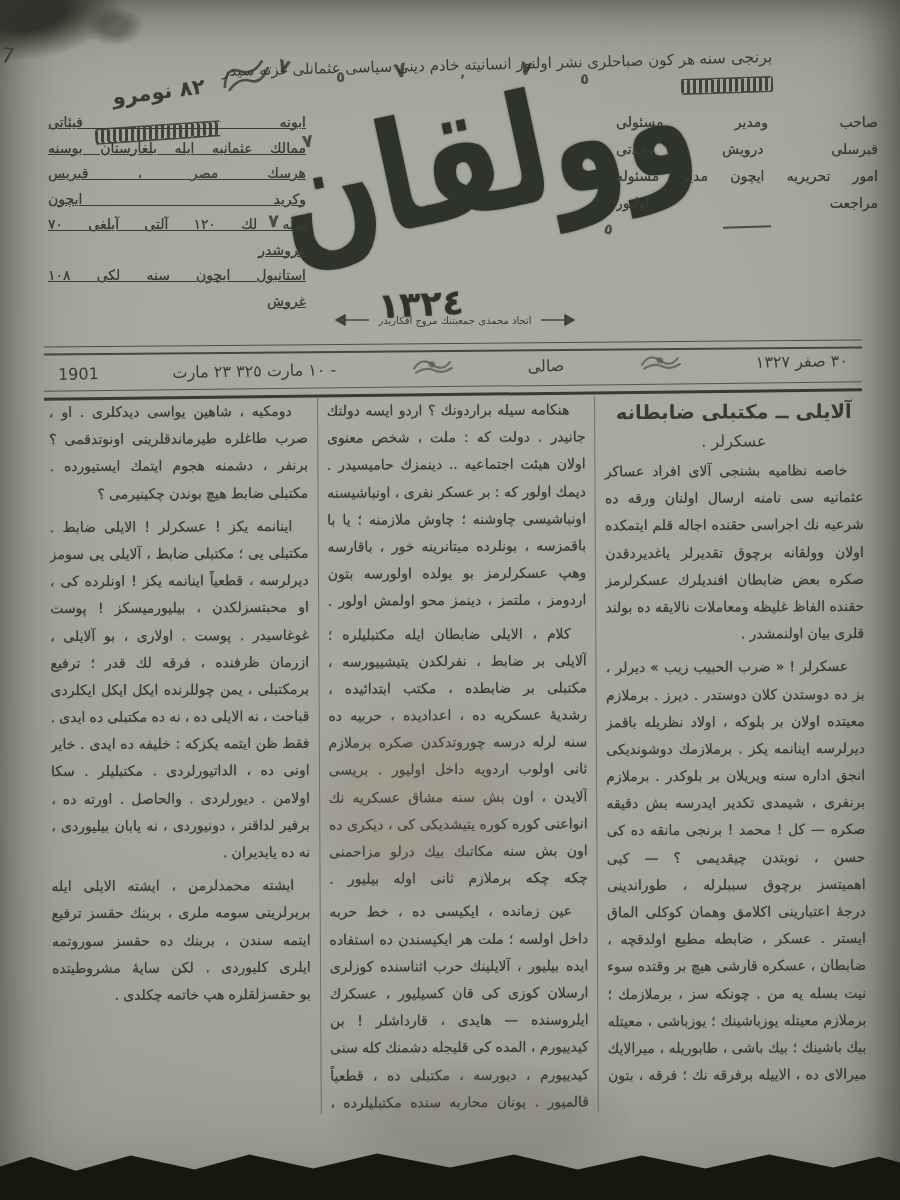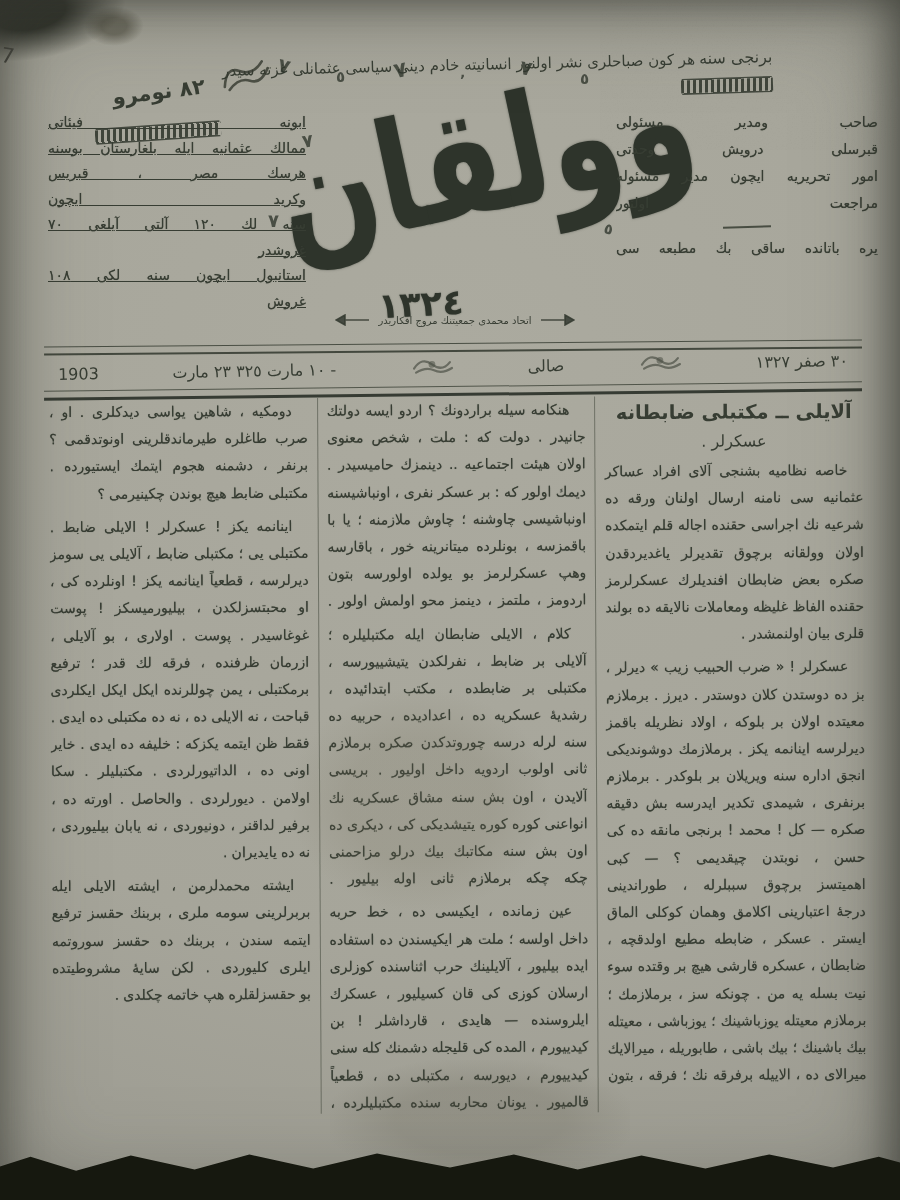--- a/index.html
+++ b/index.html
@@ -125,21 +125,20 @@
     </div>
 
   <div class="sub-right">
     <div>
         <div class="line">صاحب ومدیر مسئولی</div>
         <div class="line">قبرسلی درویش وحدتی</div>
         <div class="line">امور تحریریه ایچون مدیر مسئوله</div>
         <div class="line">مراجعت اولنور</div>
       </div>
     <div class="small-rule"></div>
-    <div class="line address">یره باتانده ساقی بك مطبعه سی</div>
   </div>
 
   <div class="title-wrap">
     <div class="title-marks">
         <span>٧</span>
         <span>٥</span>
         <span>٧</span>
         <span>٬</span>
         <span>٧</span>
         <span>٥</span>
@@ -176,21 +175,21 @@
         </svg>
     </span>
     <span>صالی</span>
     <span class="orn">
       <svg width="44" height="22" viewBox="0 0 44 22">
           <path d="M4 14 Q12 2 22 10 T40 8 M6 18 Q16 12 24 16 T42 14" fill="none" stroke="rgba(52,58,48,.7)" stroke-width="2.2" stroke-linecap="round"></path>
           <circle cx="22" cy="10" r="3.4" fill="rgba(52,58,48,.55)"></circle>
         </svg>
     </span>
     <span>- ١٠ مارت ٣٢٥ ٢٣ مارت</span>
-    <span>1903</span>
+    <span>1901</span>
   </div>
   <div class="rule rule-bot"></div>
 
   <div class="columns">
     <div class="col">
       <div class="headline">آلایلی ــ مكتبلی ضابطانه</div>
       <div class="subhead">عسكرلر .</div>
       <div>
           <div class="para">
             <div class="line p-first">خاصه نظامیه بشنجی آلای افراد عساكر</div>

